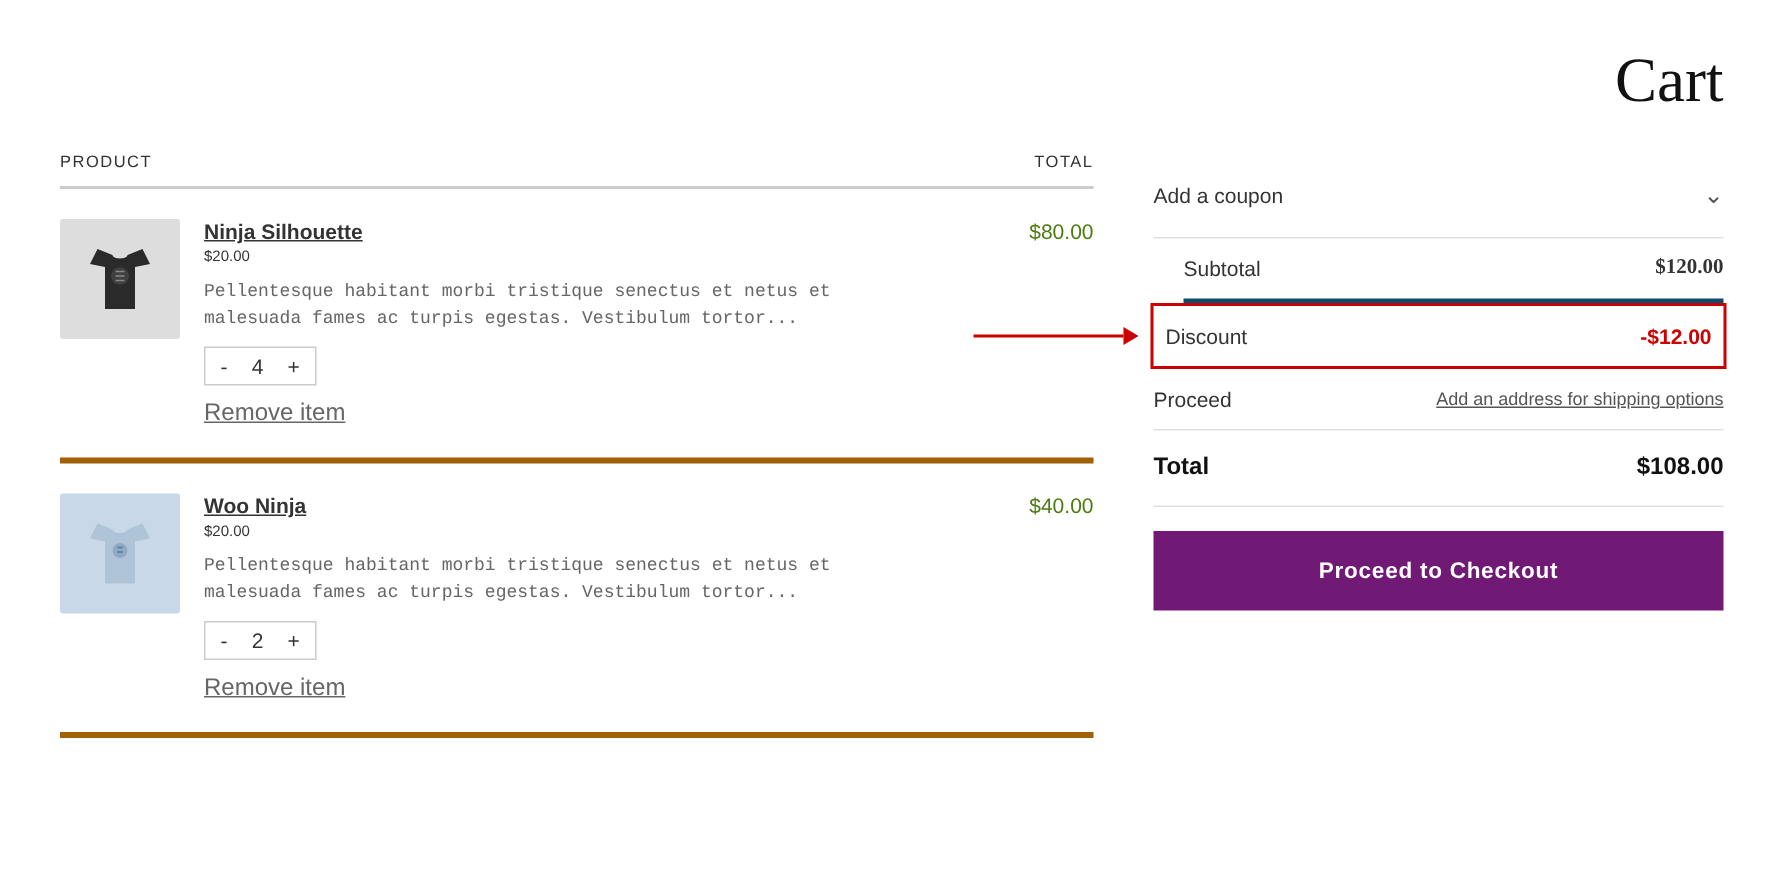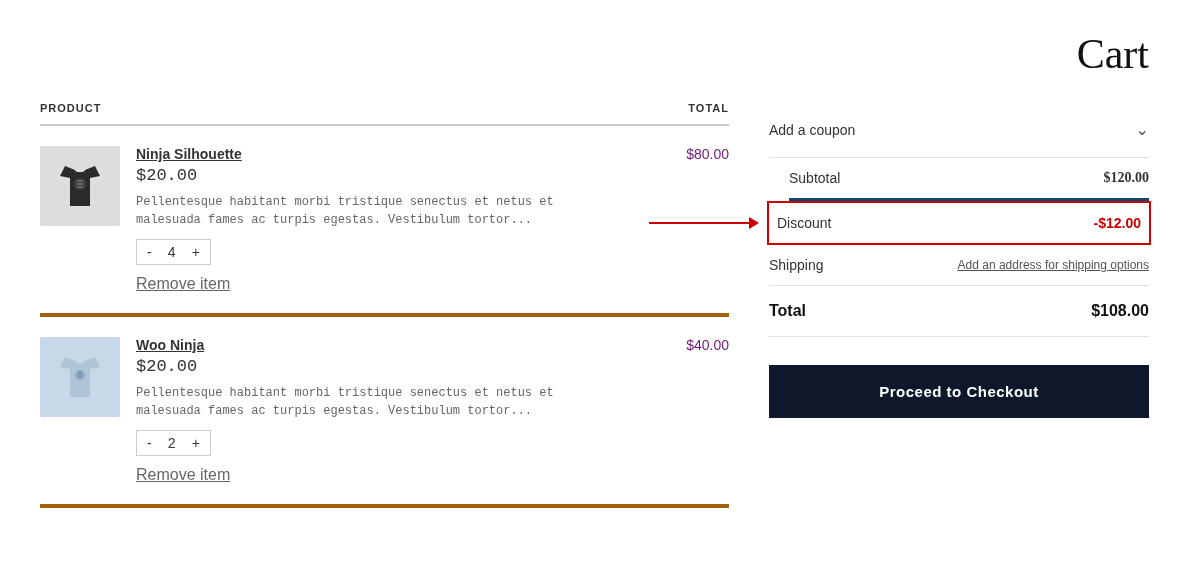--- a/index.html
+++ b/index.html
@@ -35,21 +35,21 @@
       flex-shrink: 0;
     }
     
     .cart-table {
       width: 100%;
       border-collapse: collapse;
     }
     .cart-table thead tr th {
       text-align: left;
       font-size: 11px;
-      font-weight: 700;
+      font-weight: 400;
       letter-spacing: 1px;
       text-transform: uppercase;
       font-family: Arial, sans-serif;
       color: #333;
       padding-bottom: 10px;
       border-bottom: 2px solid #ccc;
     }
     .cart-table thead tr th.col-total {
       text-align: right;
     }
@@ -84,22 +84,22 @@
     .product-name {
       color: #333;
       font-weight: 600;
       font-family: Arial, sans-serif;
       font-size: 14px;
       text-decoration: underline;
       cursor: pointer;
       margin-bottom: 4px;
     }
     .product-price {
-      font-family: Liberation Mono, monospace;
-      font-size: 17px;
+      font-family: Liberation Sans, sans-serif;
+      font-size: 10px;
       color: #333;
       margin-bottom: 8px;
     }
     .product-desc {
       font-family: Liberation Mono, monospace;
       font-size: 12px;
       color: #666;
       line-height: 1.5;
       margin-bottom: 10px;
       max-width: 420px;
@@ -133,21 +133,21 @@
       font-size: 16px;
       text-decoration: underline;
       cursor: pointer;
       display: inline-block;
       margin-top: 10px;
     }
     .col-total-value {
       text-align: right;
       font-family: Arial, sans-serif;
       font-size: 14px;
-      color: #701a75;
+      color: #4d7c0f;
       white-space: nowrap;
     }
 
     
     .cart-totals-title {
       font-size: 11px;
       font-weight: 700;
       letter-spacing: 1px;
       text-transform: uppercase;
       font-family: Arial, sans-serif;
@@ -246,30 +246,30 @@
       color: #111;
     }
     .total-value {
       font-family: Arial, sans-serif;
       font-size: 16px;
       font-weight: 700;
       color: #111;
     }
     .checkout-btn {
       width: 100%;
-      background: #0f172a;
+      background: #701a75;
       color: #fff;
       border: none;
       padding: 18px 20px;
       font-family: Arial, sans-serif;
       font-size: 15px;
       font-weight: 600;
       letter-spacing: 0.5px;
       cursor: pointer;
-      margin-top: 28px;
+      margin-top: 16px;
       text-align: center;
     }
 
     
     .arrow-container {
       position: relative;
       text-align: center;
     }
     .red-arrow {
       position: absolute;
@@ -392,21 +392,21 @@
           <div class="arrow-head"></div>
         </div>
         <div class="discount-row">
           <span class="discount-label">Discount</span>
           <span class="discount-value">-$12.00</span>
         </div>
       </div>
 
       
       <div class="shipping-row">
-        <span class="shipping-label">Shipping</span>
+        <span class="shipping-label">Proceed</span>
         <a class="shipping-link">Add an address for shipping options</a>
       </div>
 
       
       <div class="total-row">
         <span class="total-label">Total</span>
         <span class="total-value">$108.00</span>
       </div>
 
       

